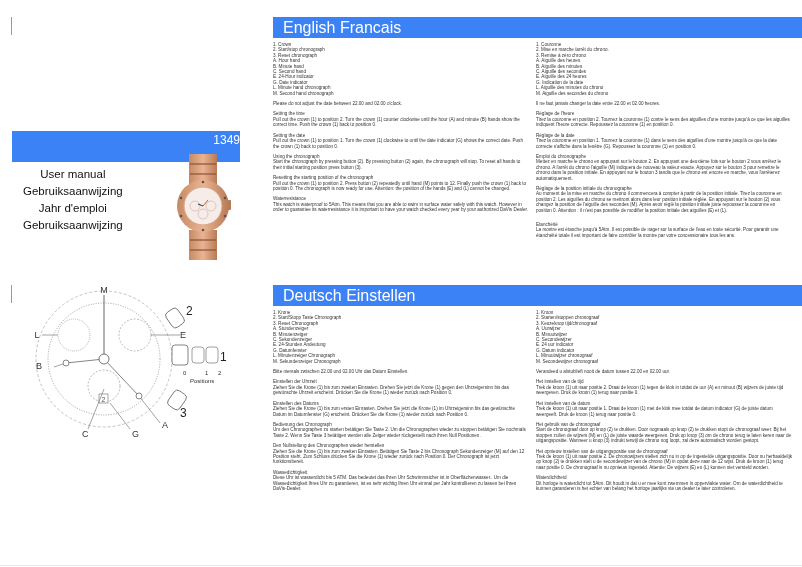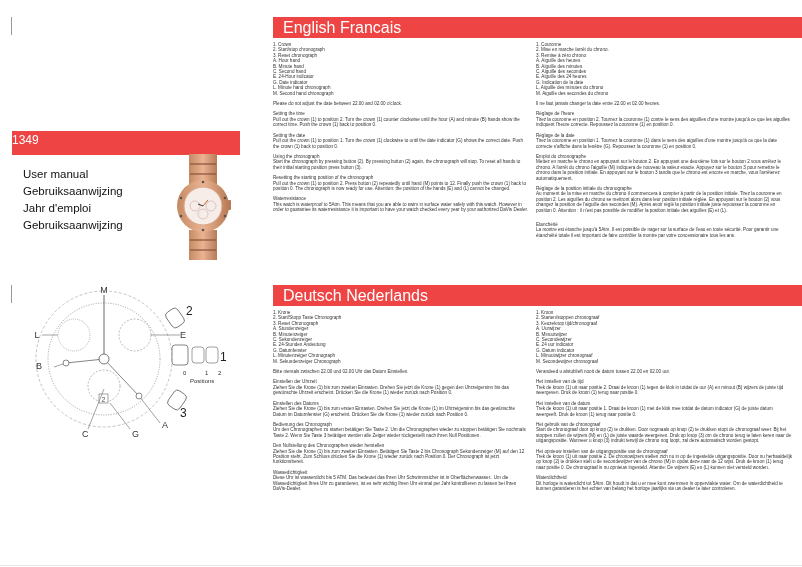--- a/index.html
+++ b/index.html
@@ -1,22 +1,22 @@
 <!DOCTYPE html>
 <html><head>
 <meta charset="utf-8">
 <style>
   html, body { margin:0; padding:0; background:#fff; }
   body { width:802px; height:567px; position:relative; overflow:hidden; font-family:"Liberation Sans", sans-serif; color:#222; }
-  .bar { position:absolute; background:#ef4444; color:#fff; }
-  .cover-bar { left:12px; top:131px; width:228px; height:24px; font-size:12px; text-align:left; line-height:19px; }
+  .bar { position:absolute; background:#3b82f6; color:#fff; }
+  .cover-bar { left:12px; top:131px; width:228px; height:31px; font-size:12px; text-align:right; line-height:19px; }
   .sec-bar { height:21px; font-size:16px; line-height:21px; padding-left:10px; box-sizing:border-box; }
   .cursor-mark { position:absolute; width:1px; background:#999; }
   .manual-list { position:absolute; left:23px; top:166px; font-size:11.5px; line-height:17px; color:#111; }
-  .manual-list div { white-space:nowrap; }
+  .manual-list div { white-space:nowrap;text-align:center; }
   .col { position:absolute; font-size:4.6px; line-height:5.4px; color:#333; }
   .col .list div { white-space:nowrap; }
   .col .gap { height:5px; }
   .col .para { margin-bottom:5px; }
   .watch-photo { position:absolute; left:168px; top:154px; width:70px; height:106px; }
   .diagram { position:absolute; left:10px; top:283px; width:230px; height:155px; }
   .divider { position:absolute; left:0; width:802px; height:1px; background:#e6e6e6; }
 </style>
 </head>
 <body>
@@ -180,21 +180,21 @@
       <div>Réglage de la position initiale du chronographe</div>
       <div>Au moment de la mise en marche du chrono il commencera à compter à partir de la position initiale. Tirez la couronne en position 2. Les aiguilles du chrono se mettront alors dans leur position initiale réglée. En appuyant sur le bouton (2) vous changez la position de l'aiguille des secondes (M). Après avoir réglé la position initiale juste repoussez la couronne en position 0. Attention : il n'est pas possible de modifier la position initiale des aiguilles (E) et (L).</div>
     </div>
   <div class="para" style="margin-top:9px;">
       <div>Etanchéité</div>
       <div>La montre est étanche jusqu'à 5Atm. Il est possible de nager sur la surface de l'eau en toute sécurité. Pour garantir une étanchéité totale il est important de faire contrôler la montre par votre concessionaire tous les ans.</div>
     </div>
 </div>
 
 <div class="bar sec-bar" style="left:273px;top:285px;width:529px;">
-  <span>Deutsch Nederlands</span>
+  <span>Deutsch Einstellen</span>
 </div>
 
 <div class="col" style="left:273px;top:310px;width:255px;">
   <div class="list">
     <div>1. Krone</div>
     <div>2. Start/Stopp Taste Chronograph</div>
     <div>3. Reset Chronograph</div>
     <div>A. Stundenzeiger</div>
     <div>B. Minutenzeiger</div>
     <div>C. Sekundenzeiger</div>

